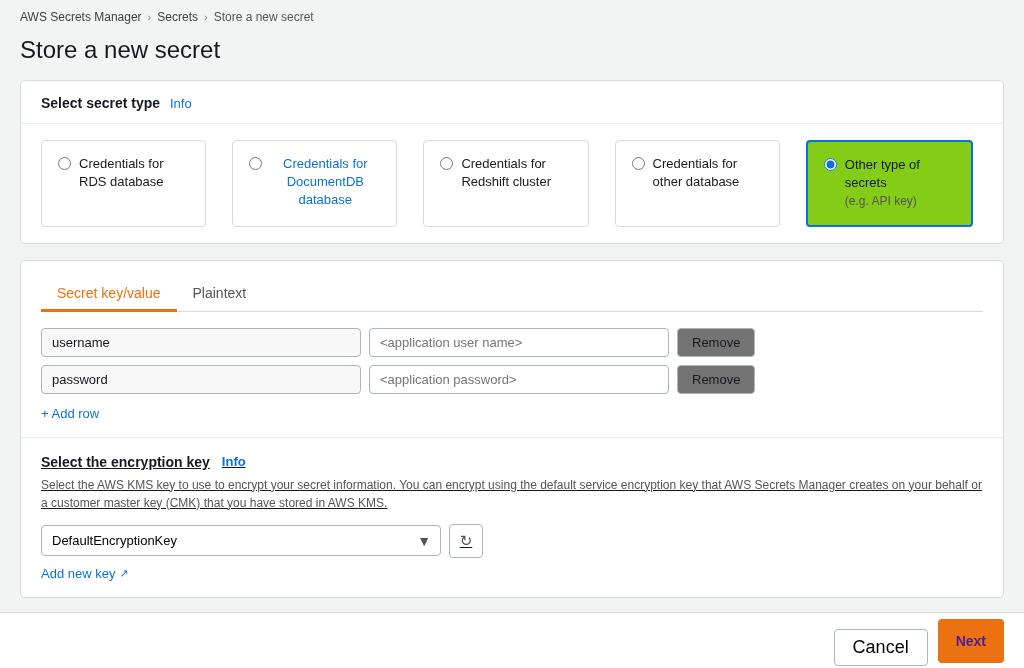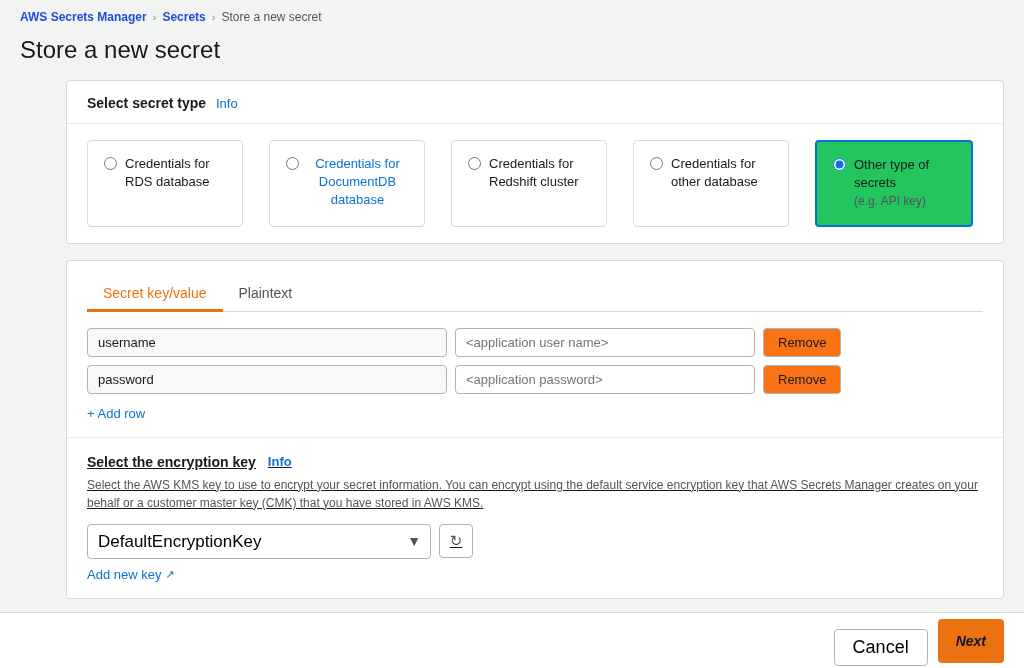--- a/index.html
+++ b/index.html
@@ -14,24 +14,23 @@
     
     .breadcrumb {
       display: flex;
       align-items: center;
       gap: 6px;
       padding: 10px 20px 6px;
       font-size: 12px;
       color: #555;
     }
     .breadcrumb a {
-      color: #1d4ed8;
+      color: #404040;
       text-decoration: none;
       cursor: pointer;
-      font-weight: bold;
     }
     .breadcrumb .sep { color: #888; font-size: 11px; }
 
     
     .page-title {
       font-size: 24px;
       font-weight: 400;
       padding: 6px 20px 16px;
       color: #16191f;
     }
@@ -40,21 +39,20 @@
     .main-content {
       padding: 0 20px 20px;
     }
 
     
     .card {
       background: #fff;
       border: 1px solid #d5dbdb;
       border-radius: 4px;
       margin-bottom: 16px;
-      margin-left: 46px;
     }
 
     .card-header {
       padding: 14px 20px 12px;
       border-bottom: 1px solid #eaeded;
     }
 
     .card-header h2 {
       font-size: 14px;
       font-weight: 700;
@@ -84,21 +82,21 @@
       flex: 1;
       cursor: pointer;
       display: flex;
       align-items: flex-start;
       gap: 8px;
       min-height: 70px;
     }
 
     .secret-type-option.selected {
       border: 2px solid #0972d3;
-      background: #22c55e;
+      background: #84cc16;
     }
 
     .secret-type-option input[type="radio"] {
       margin-top: 2px;
       accent-color: #0972d3;
       flex-shrink: 0;
     }
 
     .secret-type-label {
       font-size: 13px;
@@ -140,21 +138,21 @@
 
     
     .kv-row {
       display: flex;
       align-items: center;
       gap: 8px;
       margin-bottom: 8px;
     }
 
     .kv-key-input {
-      width: 360px;
+      width: 320px;
       padding: 6px 10px;
       border: 1px solid #aab7b8;
       border-radius: 4px;
       font-size: 13px;
       background: #f8f8f8;
       color: #16191f;
     }
 
     .kv-value-input {
       width: 300px;
@@ -163,21 +161,21 @@
       border-radius: 4px;
       font-size: 13px;
       color: #555;
       background: #fff;
     }
 
     .btn-remove {
       padding: 6px 14px;
       border: 1px solid #aab7b8;
       border-radius: 4px;
-      background: #f97316;
+      background: #737373;
       font-size: 13px;
       cursor: pointer;
       color: #16191f;
     }
 
     .add-row-link {
       color: #0972d3;
       font-size: 13px;
       cursor: pointer;
       text-decoration: none;
@@ -211,25 +209,25 @@
       align-items: center;
       gap: 8px;
     }
 
     .encryption-select-wrap {
       position: relative;
       display: inline-block;
     }
 
     .encryption-select {
-      width: 344px;
+      width: 400px;
       padding: 7px 30px 7px 10px;
       border: 1px solid #aab7b8;
       border-radius: 4px;
-      font-size: 17px;
+      font-size: 13px;
       appearance: none;
       background: #fff;
       cursor: pointer;
     }
 
     .select-chevron {
       position: absolute;
       right: 10px;
       top: 50%;
       transform: translateY(-50%);
@@ -289,23 +287,22 @@
       margin-top: 13px;
     }
 
     .btn-next {
       padding: 14px 18px;
       border: none;
       border-radius: 4px;
       background: #ec7211;
       font-size: 14px;
       cursor: pointer;
-      color: #0f172a;
+      color: #4c1d95;
       font-weight: 600;
-      font-style: italic;
     }
 
     .divider-section {
       border-top: 1px solid #eaeded;
       margin: 0 0 0 0;
     }
 
     body { padding-bottom: 56px; }
   </style>
 </head>

